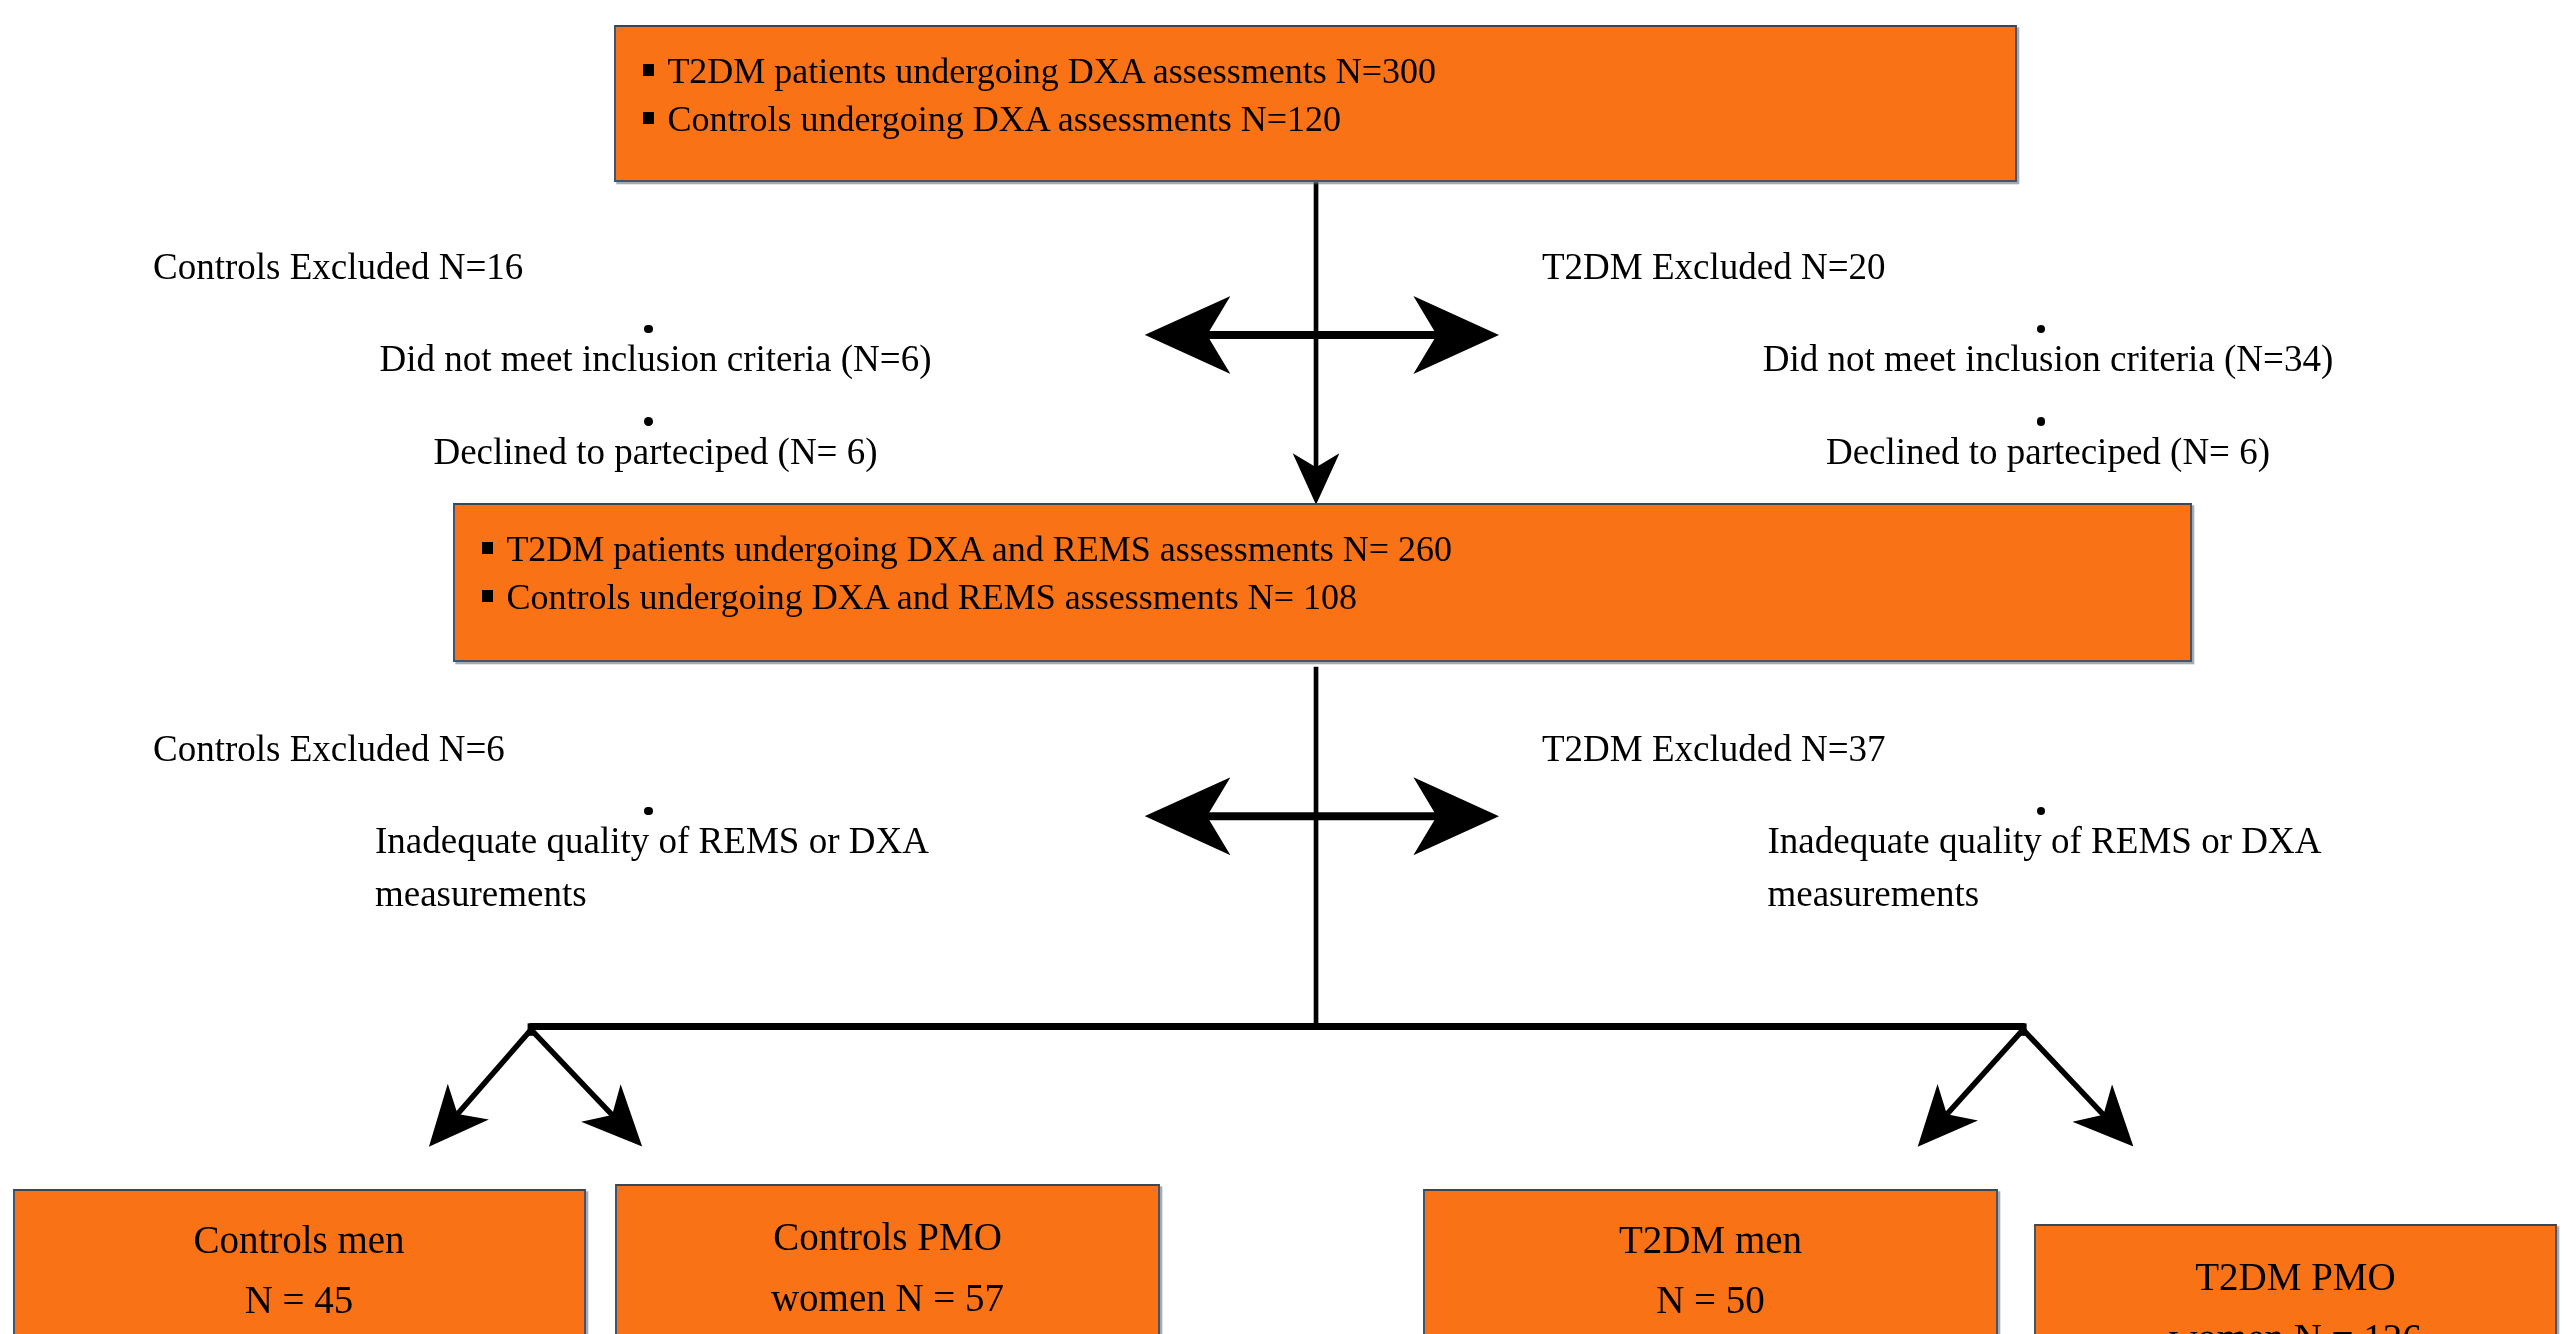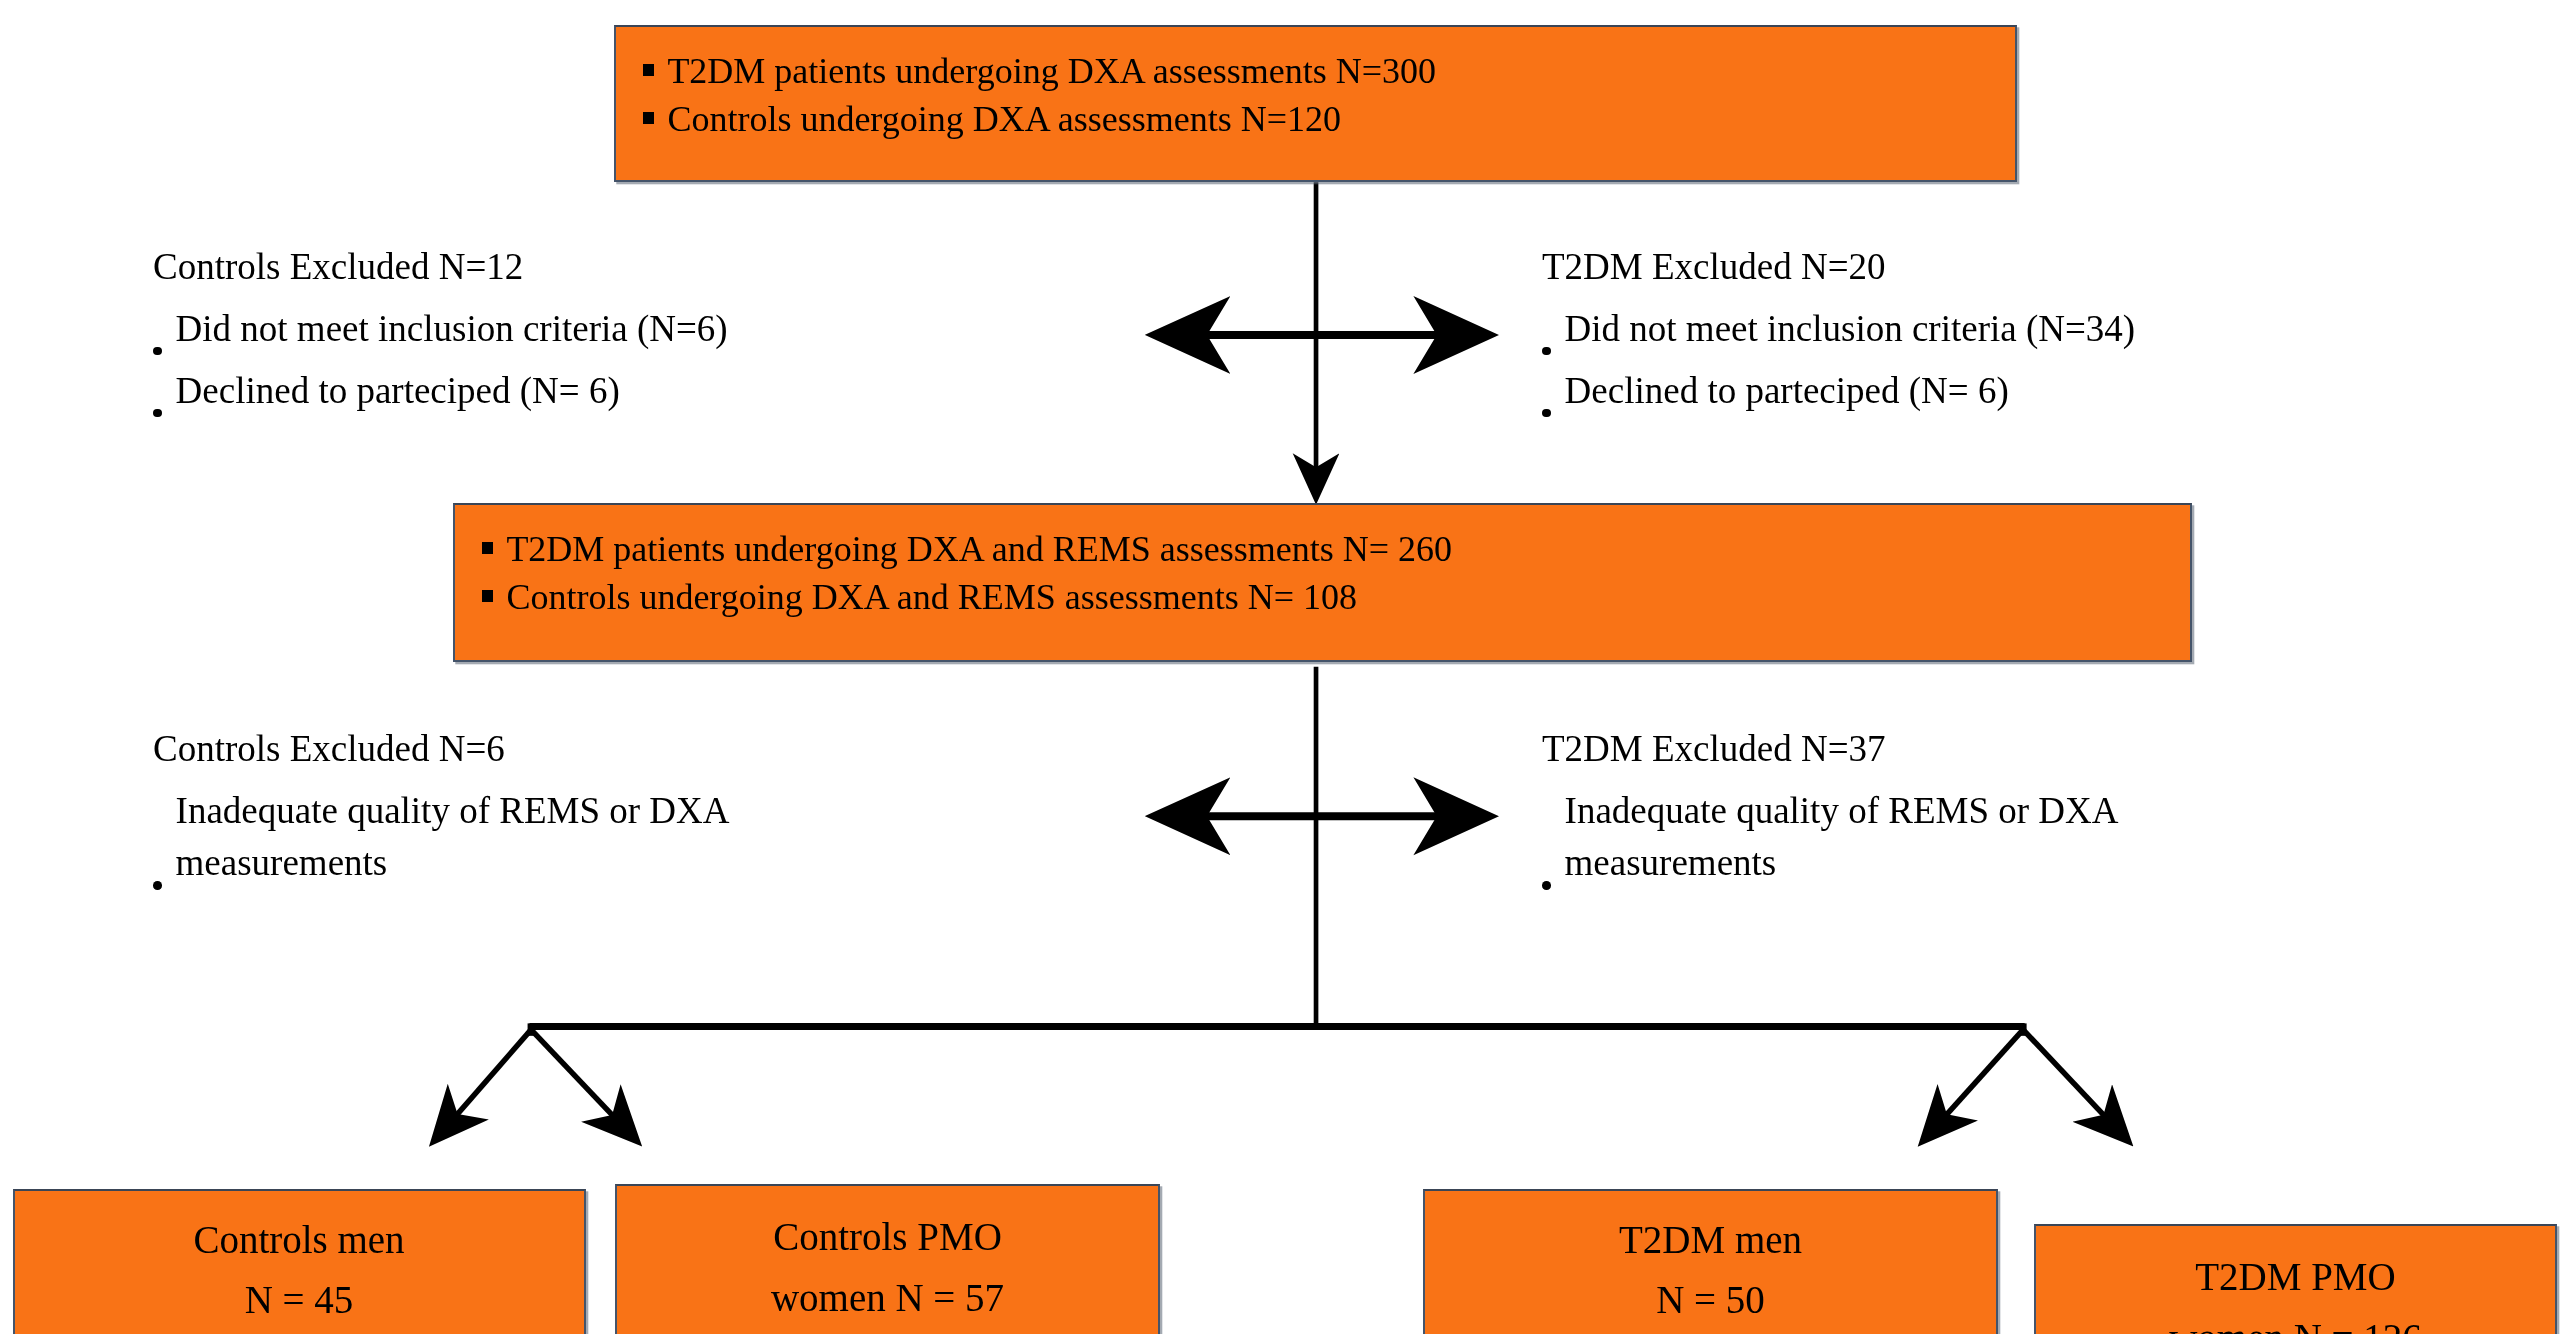--- a/index.html
+++ b/index.html
@@ -65,22 +65,23 @@
     position: absolute;
     font-size: 37px;
     line-height: 1.42;
   }
   .note-title {
     white-space: nowrap;
     margin-bottom: 4.7px;
   }
   .note-item {
     display: flex;
-    align-items: flex-end;
+    align-items: center;
     margin-top: 9.3px;
+    flex-direction: column;
   }
   .dot-bullet {
     display: inline-block;
     width: 8.6px;
     height: 8.6px;
     border-radius: 50%;
     background: #000;
     margin-right: 14px;
     margin-top: 22px;
     flex: 0 0 auto;
@@ -138,21 +139,21 @@
         <span>T2DM patients undergoing DXA assessments N=300</span>
       </div>
       <div class="bullet-line">
         <span class="sq-bullet"></span>
         <span>Controls undergoing DXA assessments N=120</span>
       </div>
     </div>
   </div>
 
   <div class="note" style="left:153px; top:241px; width:1005px;">
-    <div class="note-title">Controls Excluded N=12</div>
+    <div class="note-title">Controls Excluded N=16</div>
     <div class="note-item">
       <span class="dot-bullet"></span>
       <span class="note-text nowrap">Did not meet inclusion criteria (N=6)</span>
     </div>
     <div class="note-item">
       <span class="dot-bullet"></span>
       <span class="note-text nowrap">Declined to parteciped (N= 6)</span>
     </div>
   </div>
 

